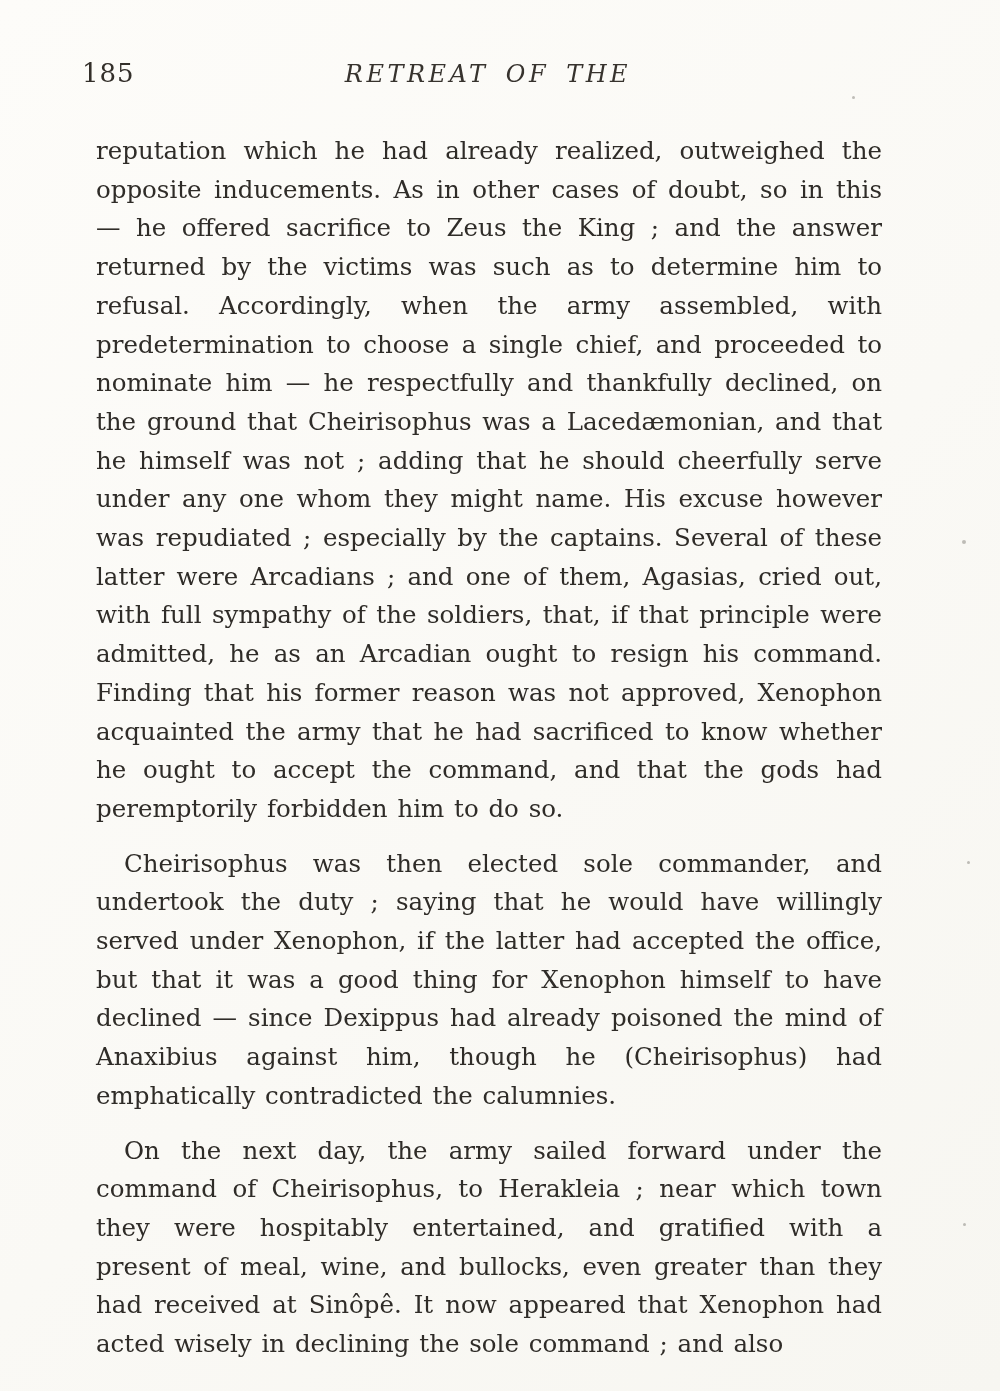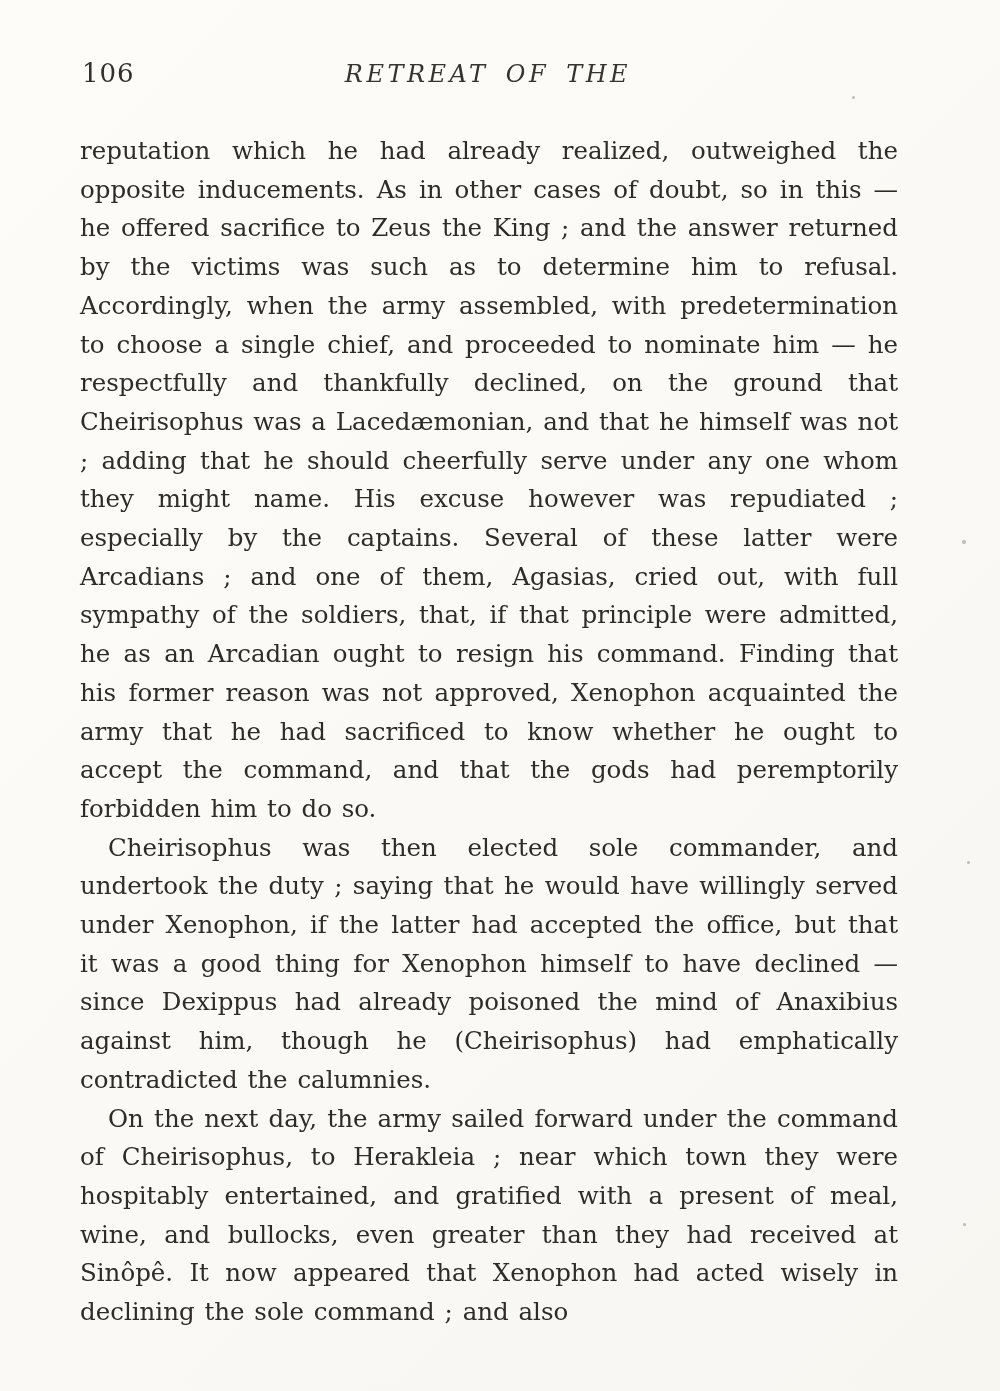--- a/index.html
+++ b/index.html
@@ -42,21 +42,21 @@
     transform: translateX(-12px);
   }
   .page-body {
     margin: 30px 102px 0 80px;
     font-size: 24.5px;
     line-height: 38.7px;
     text-align: justify;
     word-spacing: 2px;
   }
   .para {
-    margin: 0;
+    margin: 16px;
     padding: 0;
   }
   .para.indent {
     text-indent: 28px;
   }
   .speck {
     position: absolute;
     border-radius: 50%;
     background: #8d8a83;
     opacity: 0.55;
@@ -65,21 +65,21 @@
   .speck.s2 { left: 967px; top: 861px;  width: 3px; height: 3px; }
   .speck.s3 { left: 963px; top: 1223px; width: 3px; height: 3px; }
   .speck.s4 { left: 852px; top: 96px;   width: 3px; height: 3px; }
 </style>
 </head>
 <body>
 
 <div class="page">
 
   <header class="page-header">
-    <span class="page-number">106</span>
+    <span class="page-number">185</span>
     <span class="running-head">RETREAT OF THE</span>
   </header>
 
   <main class="page-body">
     <p class="para no-indent">reputation which he had already realized, outweighed the opposite inducements.  As in other cases of doubt, so in this — he offered sacrifice to Zeus the King ; and the answer returned by the victims was such as to determine him to refusal.  Accordingly, when the army assembled, with predetermination to choose a single chief, and proceeded to nominate him — he respectfully and thankfully declined, on the ground that Cheirisophus was a Lacedæmonian, and that he himself was not ; adding that he should cheerfully serve under any one whom they might name.  His excuse however was repudiated ; especially by the captains.  Several of these latter were Arcadians ; and one of them, Agasias, cried out, with full sympathy of the soldiers, that, if that principle were admitted, he as an Arcadian ought to resign his command.  Finding that his former reason was not approved, Xenophon acquainted the army that he had sacrificed to know whether he ought to accept the command, and that the gods had peremptorily forbidden him to do so.</p>
     <p class="para indent">Cheirisophus was then elected sole commander, and undertook the duty ; saying that he would have willingly served under Xenophon, if the latter had accepted the office, but that it was a good thing for Xenophon himself to have declined — since Dexippus had already poisoned the mind of Anaxibius against him, though he (Cheirisophus) had emphatically contradicted the calumnies.</p>
     <p class="para indent">On the next day, the army sailed forward under the command of Cheirisophus, to Herakleia ; near which town they were hospitably entertained, and gratified with a present of meal, wine, and bullocks, even greater than they had received at Sinôpê.  It now appeared that Xenophon had acted wisely in declining the sole command ; and also</p>
   </main>
 
   <div class="speck s1"></div>

